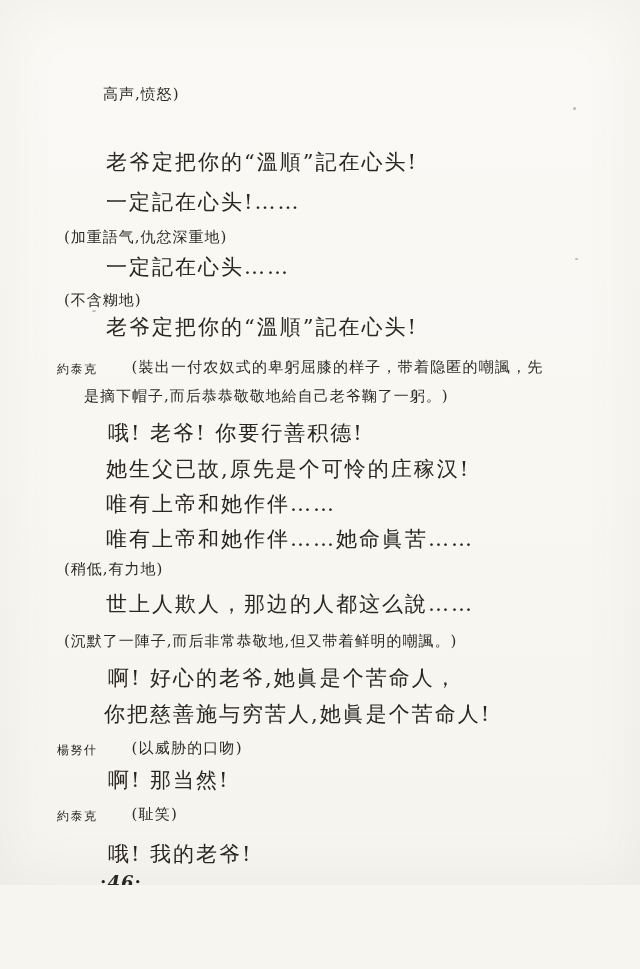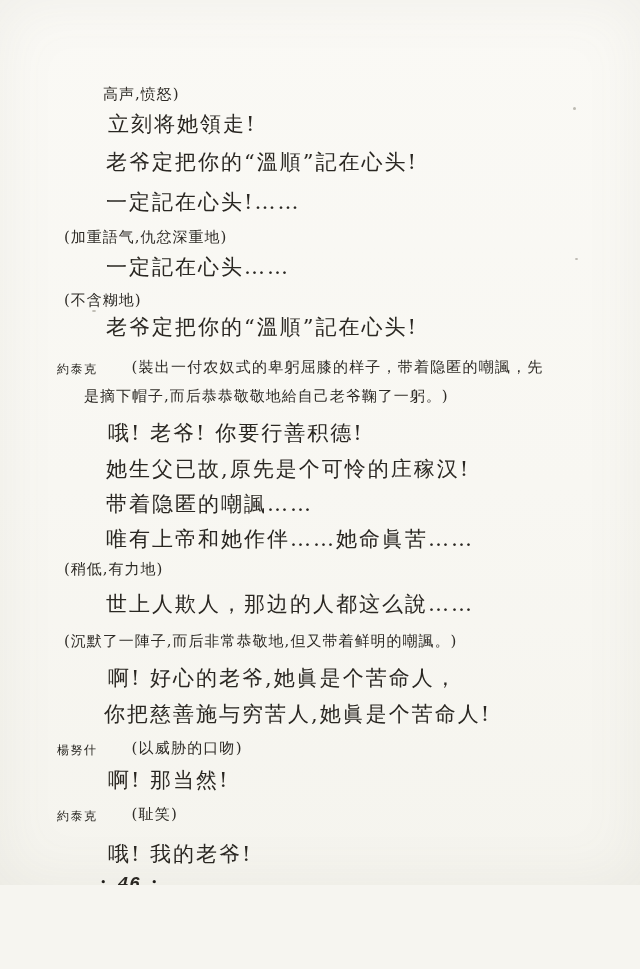--- a/index.html
+++ b/index.html
@@ -12,31 +12,30 @@
     overflow:hidden;
     box-shadow:inset 0 0 60px rgba(120,115,100,0.08);
   }
   .line{position:absolute;white-space:nowrap;line-height:1.15;}
   .dialogue{font-size:21px;letter-spacing:2px;color:#2a2722;}
   .direction{font-size:15px;letter-spacing:1px;color:#2e2b26;}
   .speaker{font-weight:normal;font-size:12px;letter-spacing:1.5px;color:#211f1a;}
   .speaker-line .direction{font-size:15px;letter-spacing:1.2px;vertical-align:1px;margin-left:34px;}
   .pagenum{position:absolute;font-style:italic;font-size:18px;letter-spacing:1px;color:#2a2722;}
   .pagenum .dot{font-style:normal;font-size:11px;vertical-align:3px;color:#1e1c18;}
-  .pagenum .num{margin:0 10px;font-weight:bold;font-family:Liberation Mono, monospace;}
+  .pagenum .num{margin:0 0;font-weight:bold;}
   .speck{position:absolute;background:#8a867c;border-radius:50%;opacity:0.55;}
 </style>
 </head>
 <body>
 
 <div class="page">
 
   <div class="line direction" style="top:86px;left:103px">高声,愤怒)</div>
 
-  <div class="line dialogue" style="top:112px;left:108px">立刻将她領走!</div>
 
   <div class="line dialogue" style="top:150px;left:106px">老爷定把你的“溫順”記在心头!</div>
 
   <div class="line dialogue" style="top:190px;left:106px">一定記在心头!……</div>
 
   <div class="line direction" style="top:229px;left:64px">(加重語气,仇忿深重地)</div>
 
   <div class="line dialogue" style="top:255px;left:106px">一定記在心头……</div>
 
   <div class="line direction" style="top:292px;left:64px">(不含糊地)</div>
@@ -46,21 +45,21 @@
   <div class="line speaker-line" style="top:359px;left:57px">
     <span class="speaker">約泰克</span><span class="direction">(裝出一付农奴式的卑躬屈膝的样子，带着隐匿的嘲諷，先</span>
   </div>
 
   <div class="line direction" style="top:388px;left:84px">是摘下帽子,而后恭恭敬敬地給自己老爷鞠了一躬。)</div>
 
   <div class="line dialogue" style="top:421px;left:108px">哦! 老爷! 你要行善积德!</div>
 
   <div class="line dialogue" style="top:457px;left:106px">她生父已故,原先是个可怜的庄稼汉!</div>
 
-  <div class="line dialogue" style="top:492px;left:106px">带着隐匿的嘲諷……</div>
+  <div class="line dialogue" style="top:492px;left:106px">唯有上帝和她作伴……</div>
 
   <div class="line dialogue" style="top:527px;left:106px">唯有上帝和她作伴……她命眞苦……</div>
 
   <div class="line direction" style="top:561px;left:64px">(稍低,有力地)</div>
 
   <div class="line dialogue" style="top:592px;left:106px">世上人欺人，那边的人都这么說……</div>
 
   <div class="line direction" style="top:633px;left:64px">(沉默了一陣子,而后非常恭敬地,但又带着鲜明的嘲諷。)</div>
 
   <div class="line dialogue" style="top:666px;left:108px">啊! 好心的老爷,她眞是个苦命人，</div>

